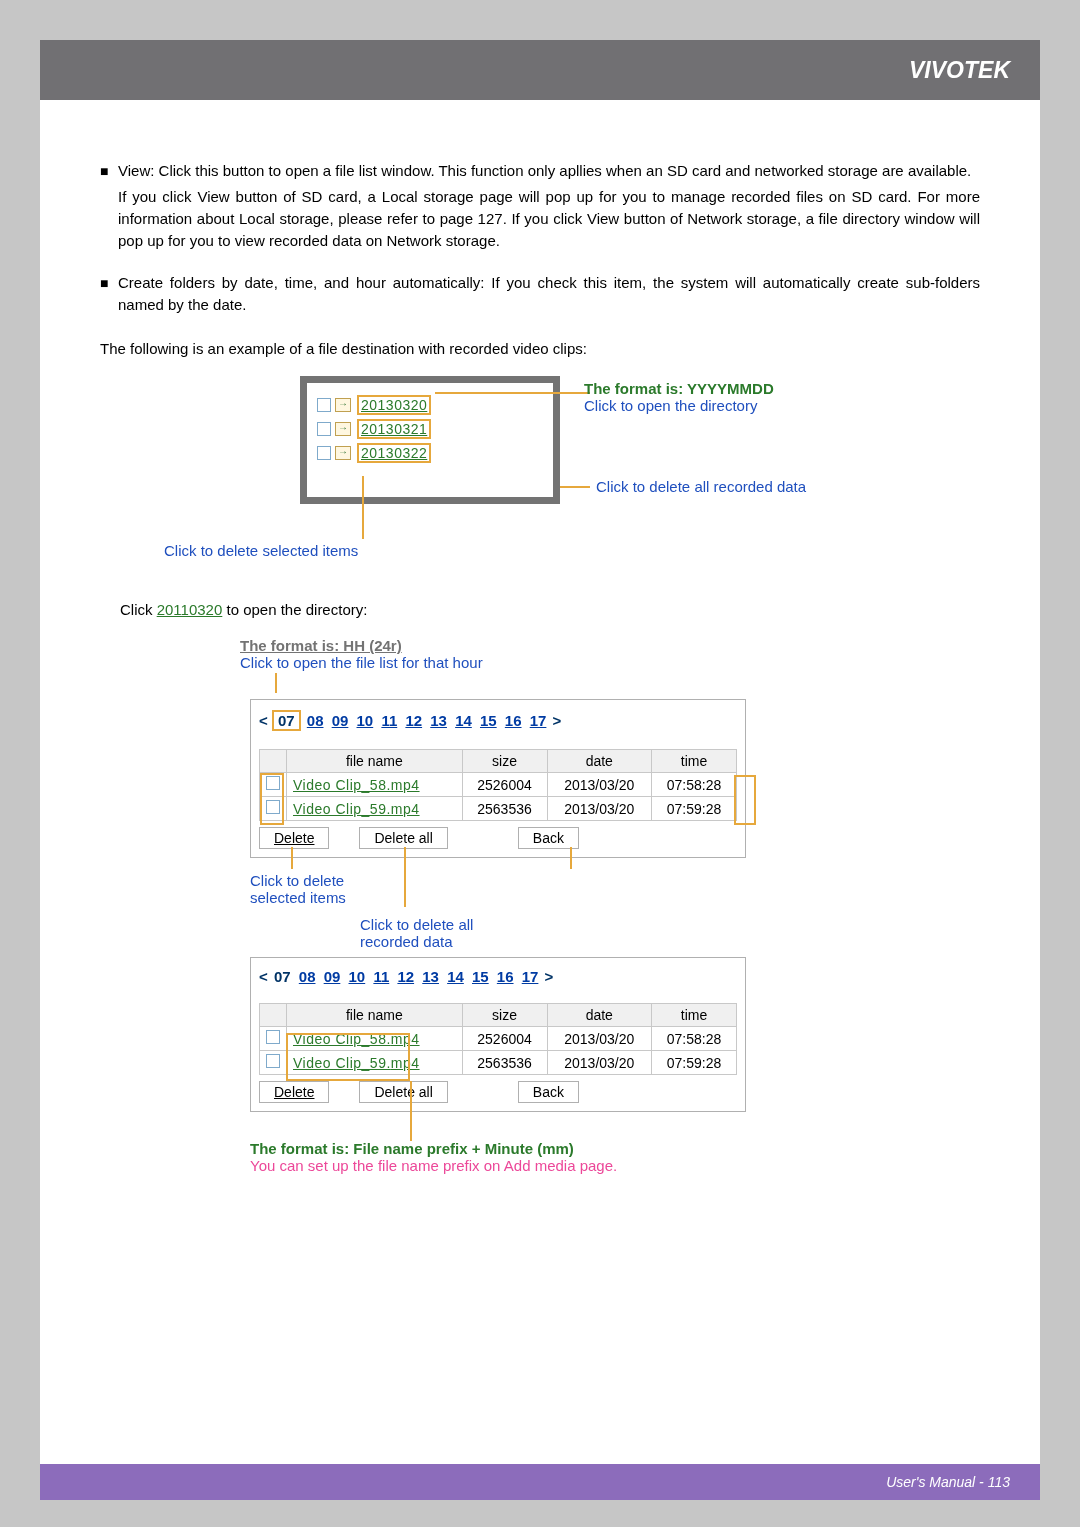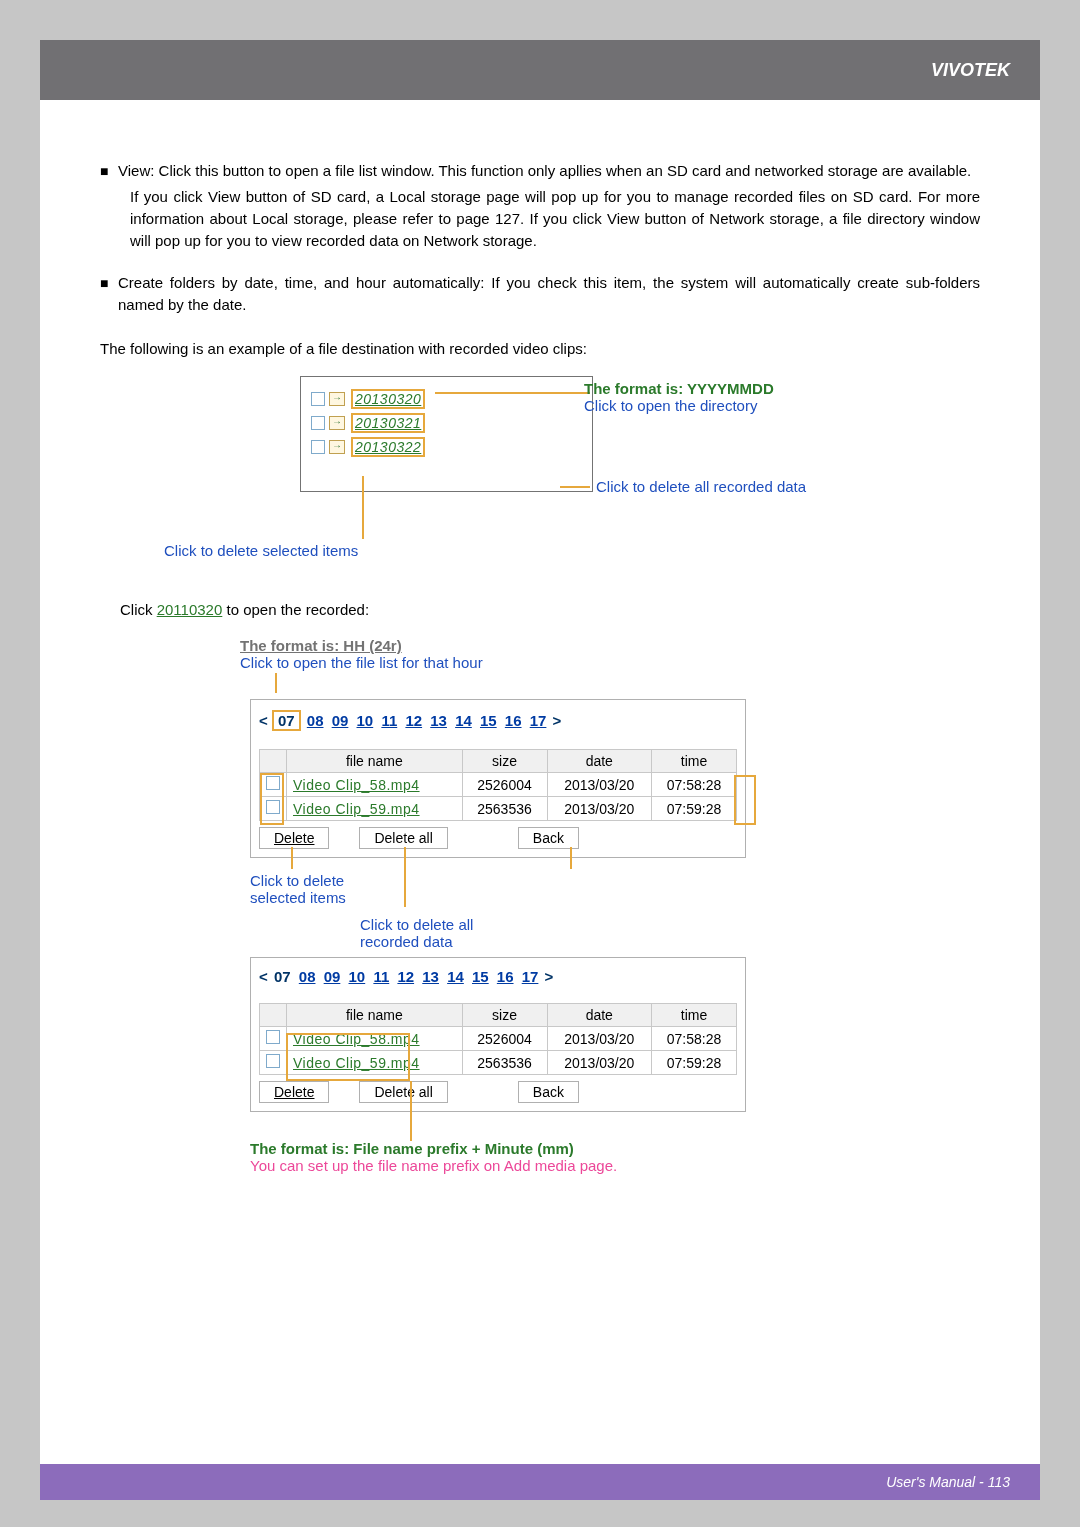--- a/index.html
+++ b/index.html
@@ -1,28 +1,28 @@
 <!DOCTYPE html>
 <html><head>
 <meta charset="utf-8">
 <style>
   * { box-sizing: border-box; margin: 0; padding: 0; }
   body { font-family: Arial, Helvetica, sans-serif; font-size: 15px; background: #c6c6c6; width: 1080px; }
   .page { background: #fff; margin: 40px 40px 0 40px; padding: 0 0 30px 0; min-height: 1460px; position: relative; }
-  .header-bar { height: 60px; background: #717073; color: #fff; font-style: italic; font-weight: bold; display: flex; justify-content: flex-end; align-items: center; padding-right: 30px; font-size: 18px; }
+  .header-bar { height: 60px; background: #717073; color: #fff; font-style: italic; font-weight: bold; display: flex; justify-content: flex-end; align-items: center; padding-right: 30px; font-size: 23px; }
   .content { padding: 60px 60px 20px 60px; color: #000; }
   .bullet-item { display: flex; margin-bottom: 4px; text-align: justify; }
   .bullet-char { flex: 0 0 18px; font-size: 14px; line-height: 22px; }
   .bullet-text { flex: 1; line-height: 22px; }
-  .sub-para { margin-left: 30px; text-align: justify; line-height: 22px; margin-bottom: 20px; }
+  .sub-para { margin-left: 18px; text-align: justify; line-height: 22px; margin-bottom: 20px; }
   .para { line-height: 22px; margin-bottom: 16px; }
 
   
   .example-wrap { position: relative; margin-left: 200px; margin-bottom: 6px; }
-  .folder-box { border: 1px solid #737373; width: 293px; padding: 8px 10px 30px 10px; background: #fff; position: relative; font-style: italic; }
+  .folder-box { border: 7px solid #737373; width: 260px; padding: 8px 10px 30px 10px; background: #fff; position: relative; }
   .folder-row { display: flex; align-items: center; margin: 4px 0; }
   .chk { width: 14px; height: 14px; border: 1px solid #7faacb; background: #fff; margin-right: 4px; display: inline-block; }
   .folder-icon { width: 16px; height: 14px; border: 1px solid #c0a050; background: #fff7e0; margin-right: 6px; display: inline-block; position: relative; }
   .folder-icon::after { content: "→"; position: absolute; top: -2px; left: 2px; font-size: 10px; color: #3b7a3b; }
   .folder-link { color: #2b7a2b; text-decoration: underline; font-family: Tahoma, sans-serif; font-size: 14px; letter-spacing: 0.5px; border: 2px solid #e6a83c; padding: 0 2px; }
   .call-label { color: #1f4fbe; font-size: 15px; position: absolute; }
   .green-label { color: #2b7a2b; font-weight: bold; }
 
   
   .file-panel { border: 1px solid #b0b0b0; width: 496px; background: #fff; padding: 10px 8px 8px 8px; }
@@ -97,21 +97,21 @@
       </span>
       <span class="call-label" style="top:102px; left:296px;">Click to delete all recorded data</span>
       <div class="connector" style="top:100px; left:62px; height:63px;"></div>
     </div>
 
     <div class="call-label" style="position:static; margin-left:64px; margin-bottom:40px; color:#1f4fbe;">Click to delete selected items</div>
 
     <div class="para" style="margin-left:20px;">
       <span>Click </span>
       <span class="link-inline">20110320</span>
-      <span> to open the recorded:</span>
+      <span> to open the directory:</span>
     </div>
 
     <div style="margin-left:140px; margin-bottom:2px;">
       <span class="green-label" style="color:#737373;text-decoration:underline;">The format is: HH (24r)</span><br>
       <span style="color:#1f4fbe;">Click to open the file list for that hour</span>
     </div>
     <div style="margin-left:175px; width:0; height:20px; border-left:2px solid #e6a83c; margin-bottom:6px;"></div>
 
     <div class="panel-wrap" style="margin-bottom:4px;">
       <div class="file-panel">

